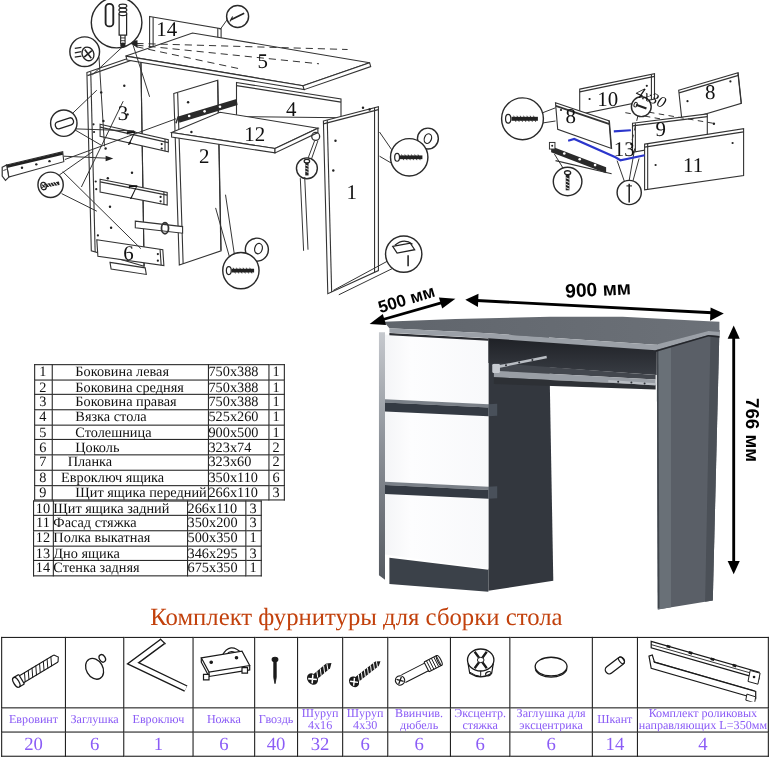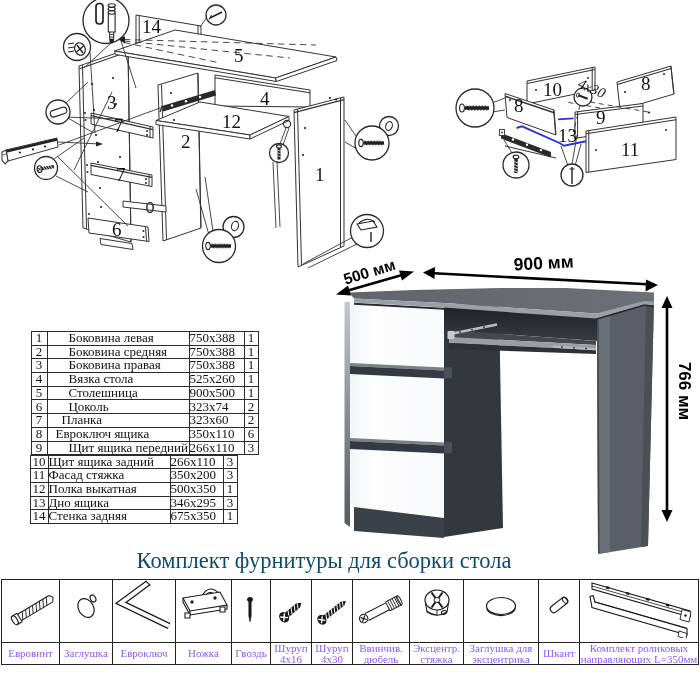--- a/index.html
+++ b/index.html
@@ -5,21 +5,21 @@
 html,body{margin:0;padding:0;background:#fff;width:700px;height:689px;overflow:hidden}
 body{position:relative;font-family:"Liberation Serif",serif}
 #main{position:absolute;left:0;top:0}
 .ptbl{position:absolute;border-collapse:collapse;font-family:"Liberation Serif",serif;font-size:13px;color:#111}
 .ptbl td{border:1.4px solid #2a2a2a;padding:0;height:12.7px;line-height:12.5px;white-space:nowrap}
 .ptbl td.n{text-align:center}
 .ptbl td.s{}
 .ptbl td.q{text-align:center}
 .ptbl td.t{padding-left:21px}
 .ptbl td.tc{}
-#title{position:absolute;left:0;top:548px;width:648px;text-align:center;font-size:22.5px;color:#0c4a6e;font-family:"Liberation Serif",serif}
+#title{position:absolute;left:0;top:548px;width:648px;text-align:center;font-size:22.5px;color:#c2410c;font-family:"Liberation Serif",serif}
 #hw{position:absolute;left:1px;top:579px;border-collapse:collapse;table-layout:fixed;font-family:"Liberation Serif",serif;color:#8b5cf6}
 #hw td{border:1.6px solid #222;padding:0;text-align:center;overflow:hidden}
 #hw .lab{font-size:11px;line-height:10.5px;height:21px}
 #hw .qty{font-size:17px;height:21px;line-height:20px}
 #hw .ic{height:60.5px;vertical-align:middle}
 </style>
 </head>
 <body>
 <svg id="main" width="700" height="689" viewBox="0 0 700 689">
 <defs>
@@ -649,14 +649,28 @@
 <td class="lab">Ножка</td>
 <td class="lab">Гвоздь</td>
 <td class="lab">Шуруп<br>4х16</td>
 <td class="lab">Шуруп<br>4х30</td>
 <td class="lab">Ввинчив.<br>дюбель</td>
 <td class="lab">Эксцентр.<br>стяжка</td>
 <td class="lab">Заглушка для<br>эксцентрика</td>
 <td class="lab">Шкант</td>
 <td class="lab">Комплект роликовых<br>направляющих L=350мм</td>
 </tr>
+<tr>
+<td class="qty">20</td>
+        <td class="qty">6</td>
+        <td class="qty">1</td>
+        <td class="qty">6</td>
+        <td class="qty">40</td>
+        <td class="qty">32</td>
+        <td class="qty">6</td>
+        <td class="qty">6</td>
+        <td class="qty">6</td>
+        <td class="qty">6</td>
+        <td class="qty">14</td>
+        <td class="qty">4</td>
+</tr>
 </tbody>
   </table>
 
 </body></html>

